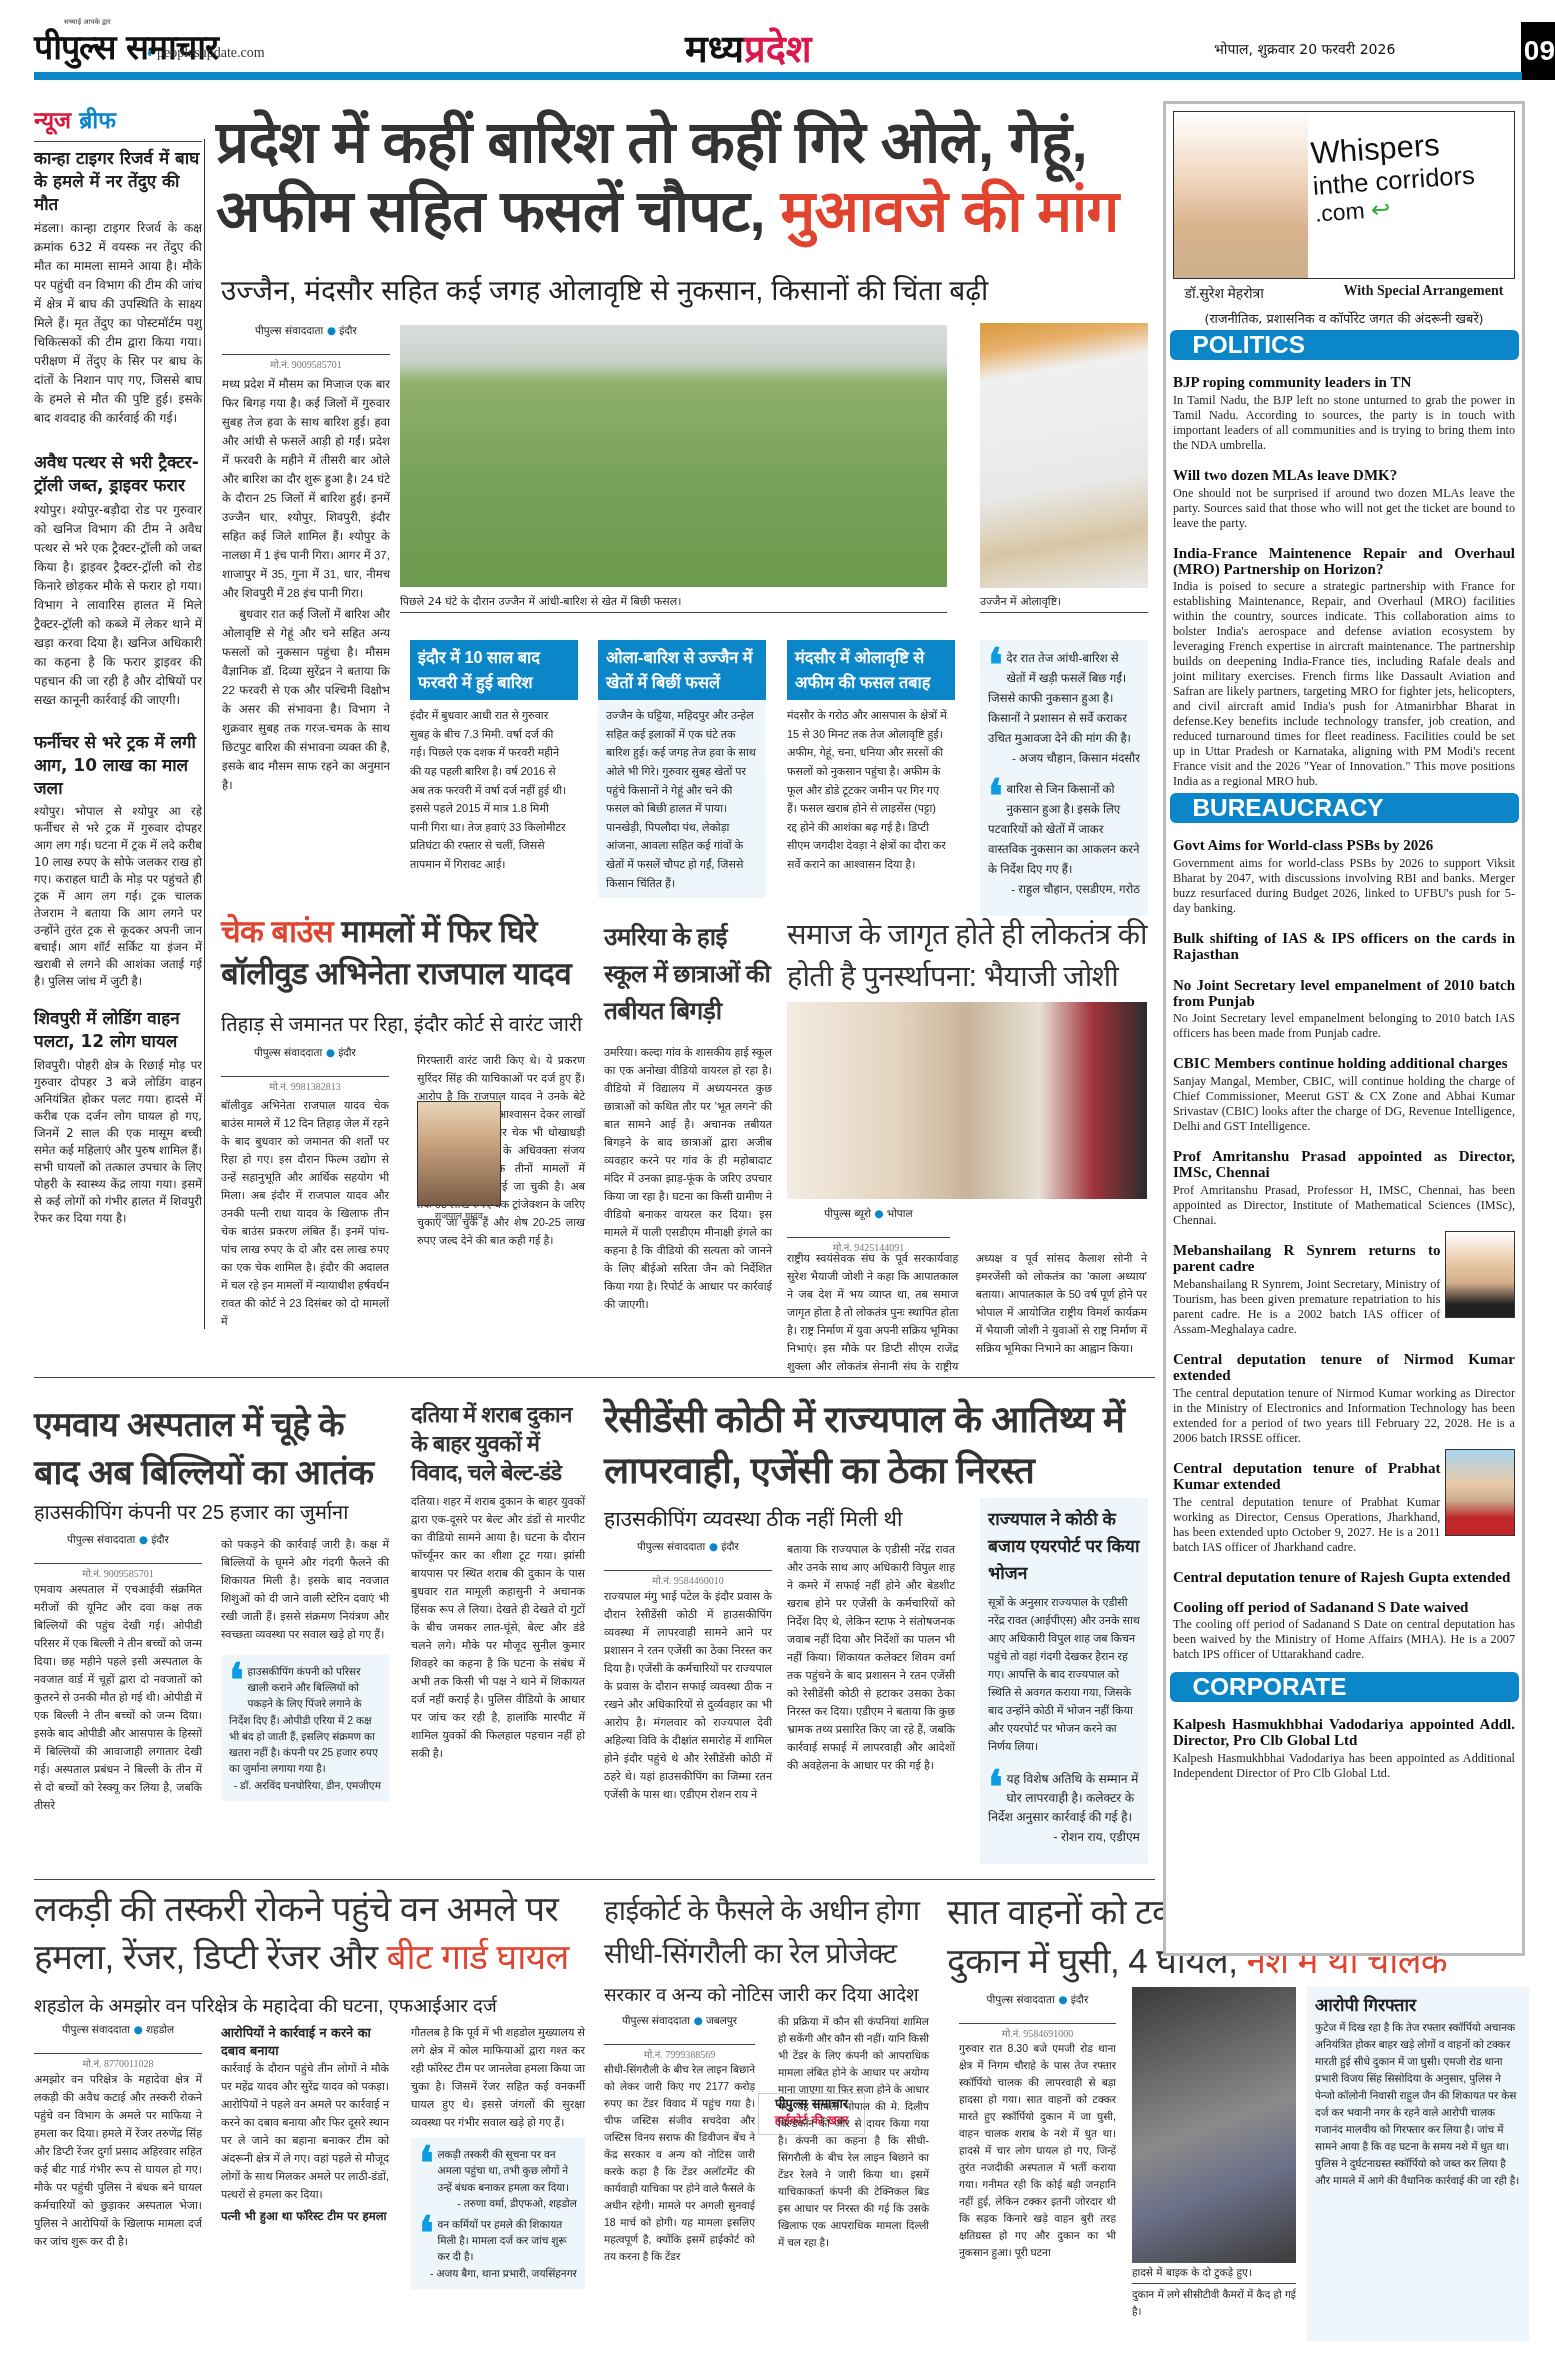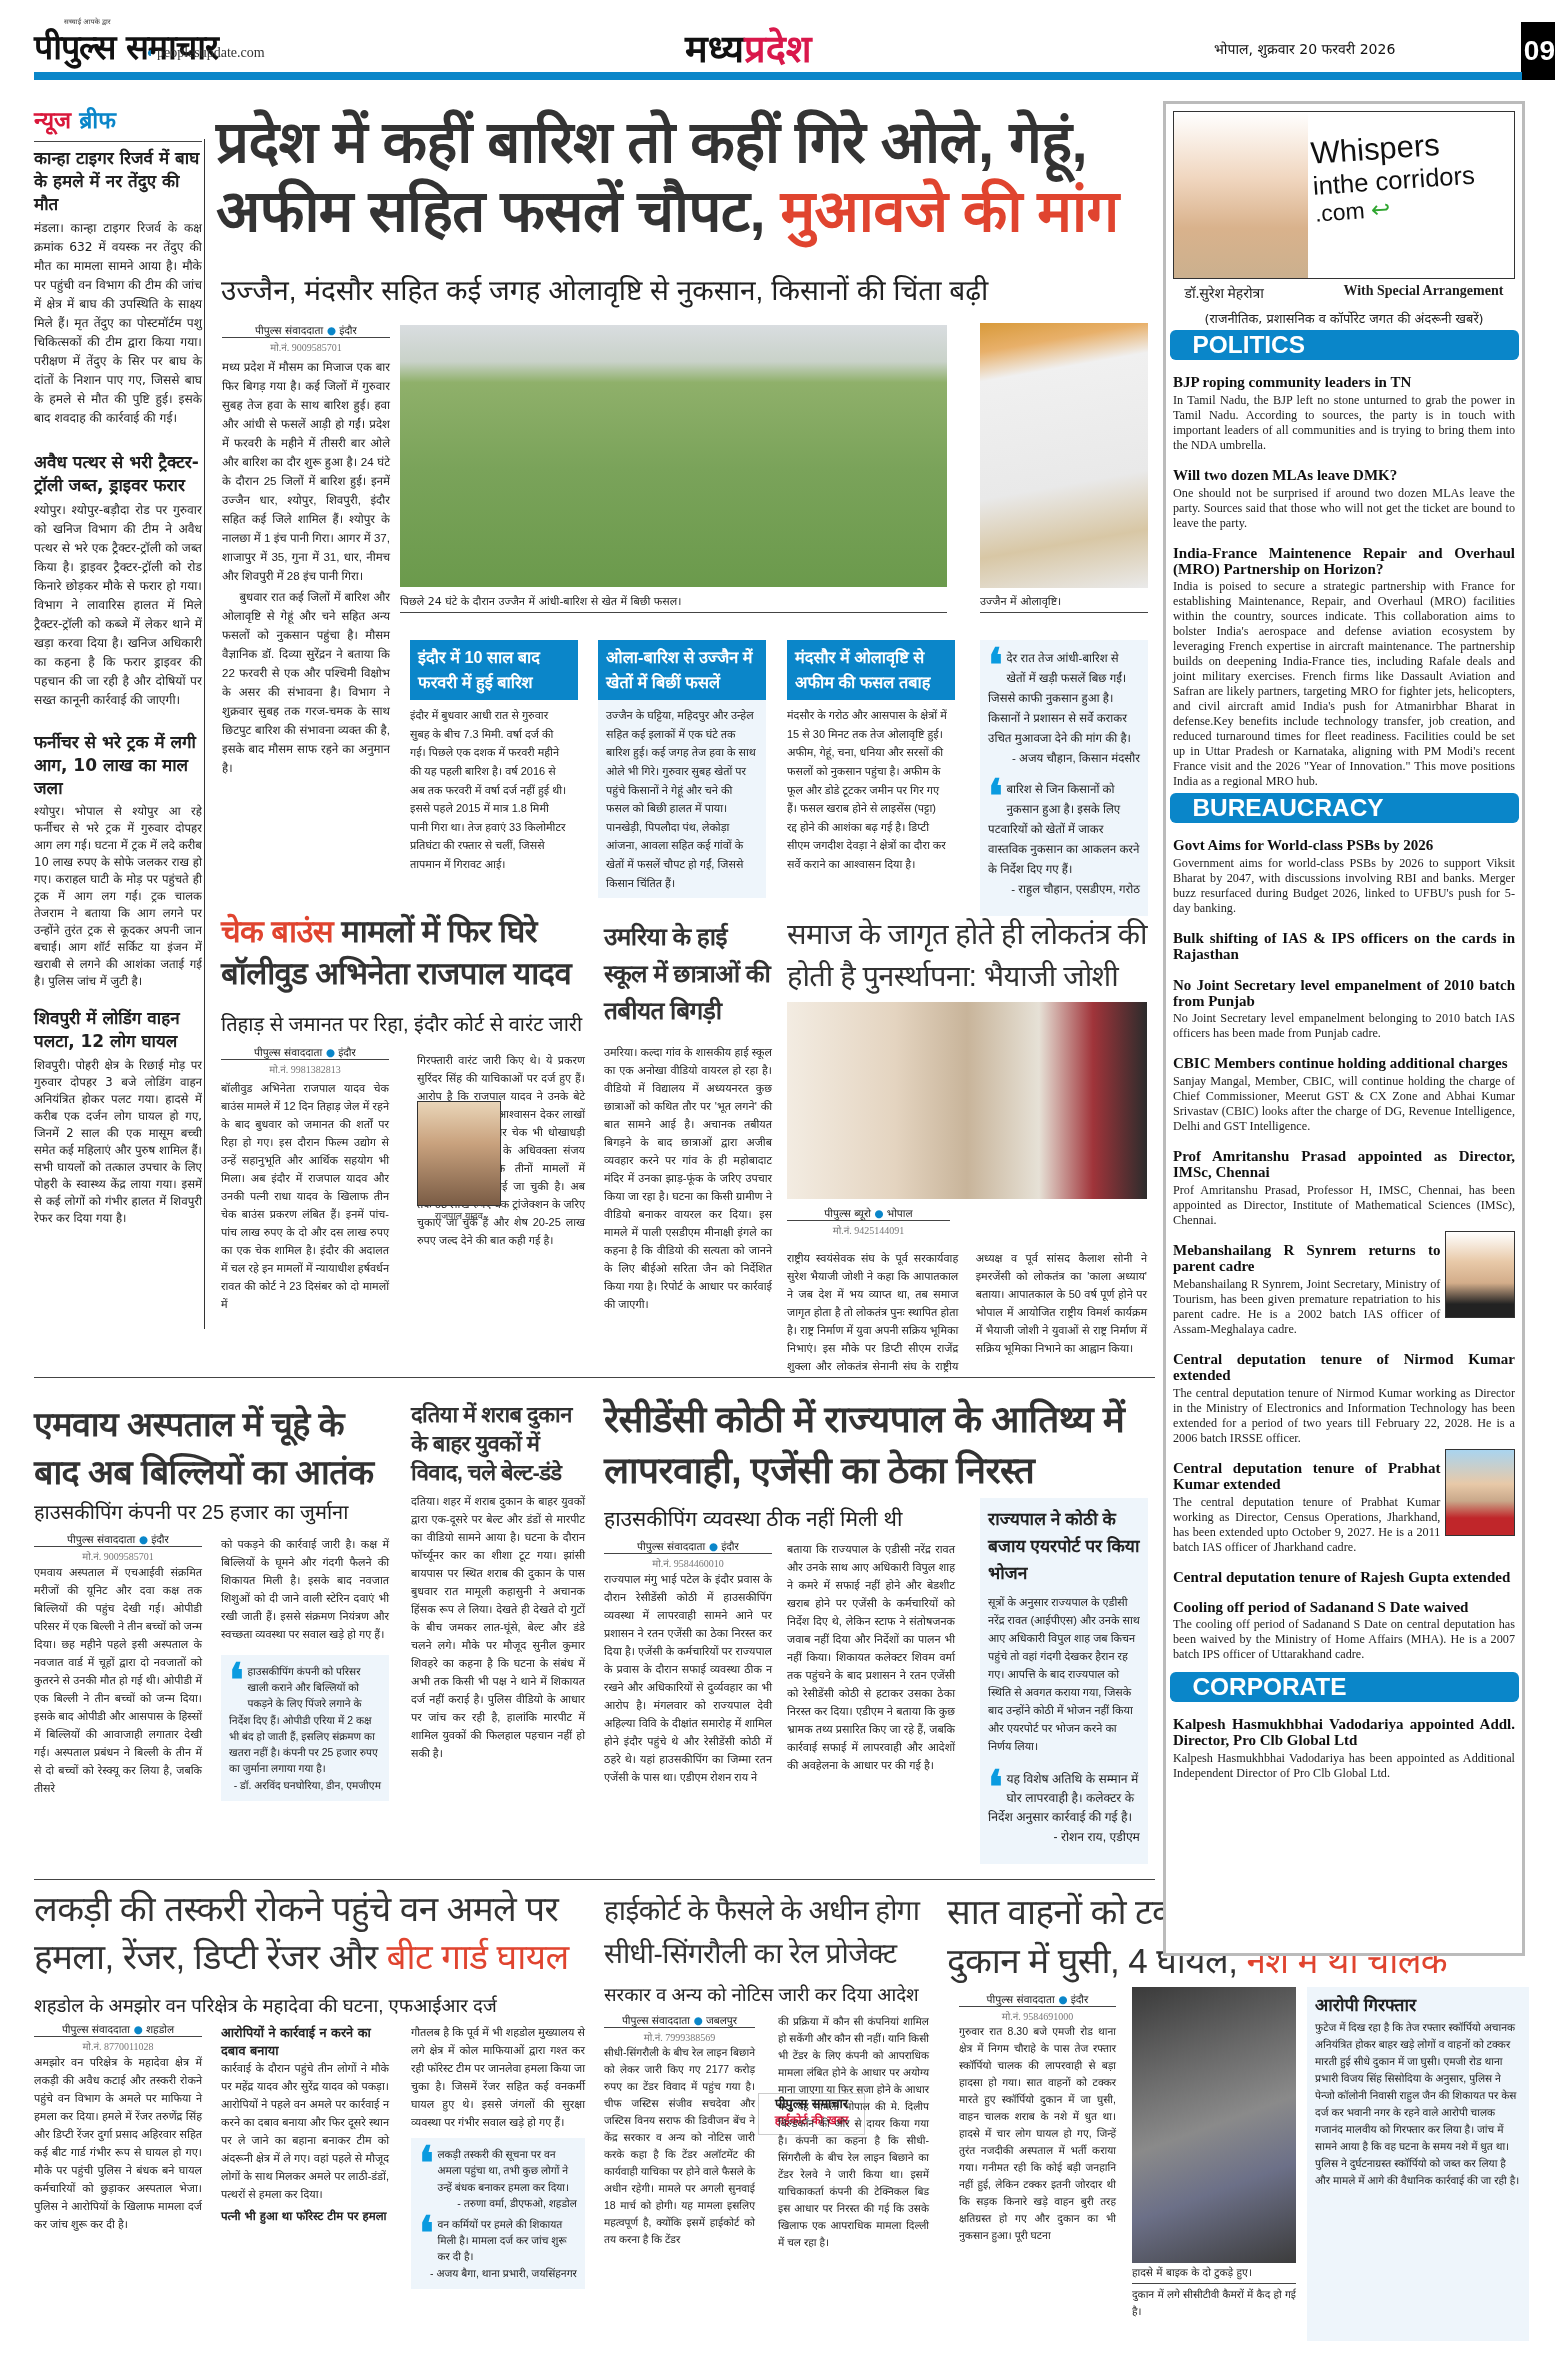--- a/index.html
+++ b/index.html
@@ -15,21 +15,21 @@
 .hdr-page{left:1521px;top:22px;width:34px;height:58px;background:#000;color:#fff;font-size:28px;font-weight:bold;text-align:right;line-height:58px;font-family:"Liberation Sans",sans-serif}
 .hdr-bar{left:34px;top:72px;width:1488px;height:8.1px;background:#0a86c9}
 .col-text{font-size:12.2px;line-height:19px;text-align:justify;color:#222;font-family:"DejaVu Sans",sans-serif}
 .col-text.c{font-size:11.6px;line-height:19px;font-family:"Liberation Sans",sans-serif}
 .nb-title{font-size:23px;font-weight:bold;color:#d9183b}
 .nb-title .b{color:#0a86c9}
 .nb-head{font-size:17px;font-weight:bold;line-height:23px;color:#222}
 .big-head{font-weight:bold;color:#333;font-family:"Liberation Sans",sans-serif;letter-spacing:-0.6px}
 .red{color:#e0442f}
 .sub-head{color:#222;font-family:"Liberation Sans",sans-serif}
-.byline{font-size:10.5px;color:#222;border-bottom:1.2px solid #444;padding-bottom:0;text-align:center}
+.byline{font-size:10.5px;color:#222;border-bottom:1.2px solid #444;padding-bottom:17px;text-align:center}
 .byline .dot{color:#0a86c9}
 .mobile{font-size:10px;color:#777;text-align:center;font-family:Liberation Serif, serif;padding-top:2.3px}
 .photo{background:#8fae6a}
 .caption{font-size:11px;color:#222;border-bottom:1.2px solid #444;padding-bottom:3.5px}
 .bluebox-h{background:#0b86c9;color:#fff;font-weight:bold;font-size:16.3px;line-height:25.6px;padding:4.6px 8.1px;font-family:"Liberation Sans",sans-serif}
 .bluebox-b{background:#eef5fb;padding:5.8px 8.1px;font-size:11px;line-height:18.6px;font-family:"Liberation Sans",sans-serif}
 .quote-box{background:#eef5fb;padding:8.1px;font-size:11.6px;line-height:20px;font-family:"Liberation Sans",sans-serif}
 .qmark{color:#0a9be0;font-size:46px;line-height:35px;float:left;margin-right:3.5px;font-family:"Liberation Serif",serif;font-weight:bold}
 .rp-wrap{left:1163px;top:101px;width:362px;height:1855px;border:3.5px solid #bbb;background:#fff;padding:7px}
 .rp-sec{background:#0a86c9;color:#fff;font-size:24.4px;font-weight:bold;padding:1.2px 23px;border-radius:5.8px;font-family:"Liberation Sans",sans-serif;margin:3.5px -3.5px}

